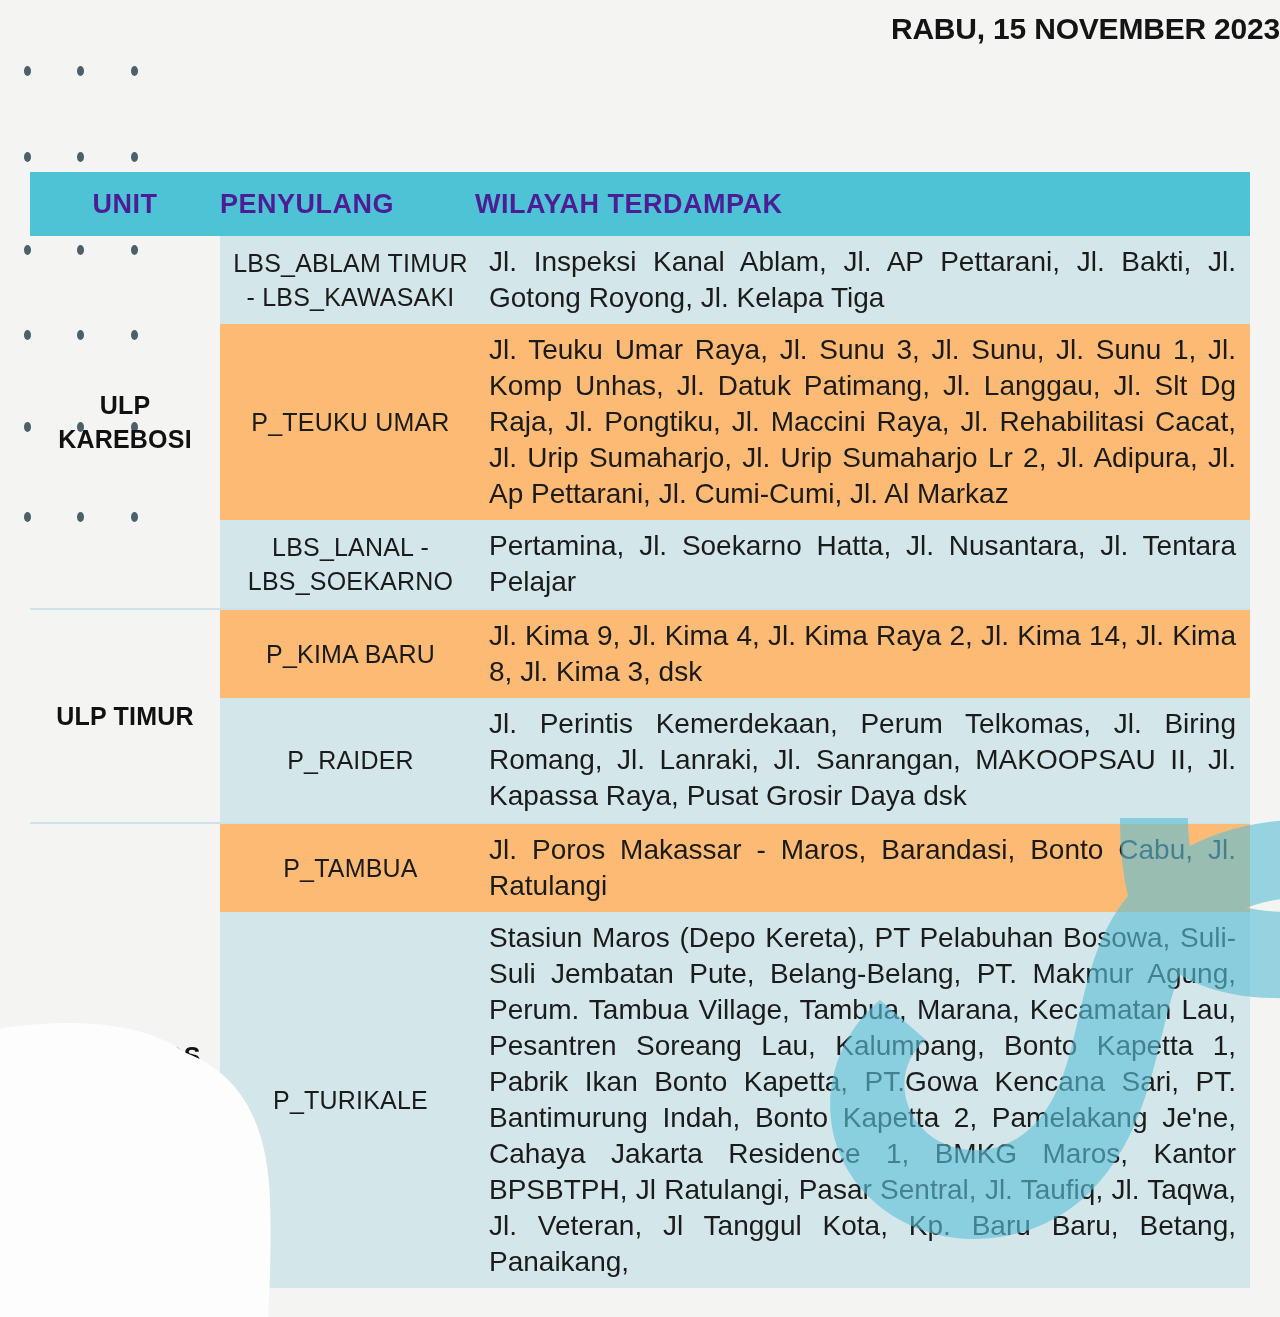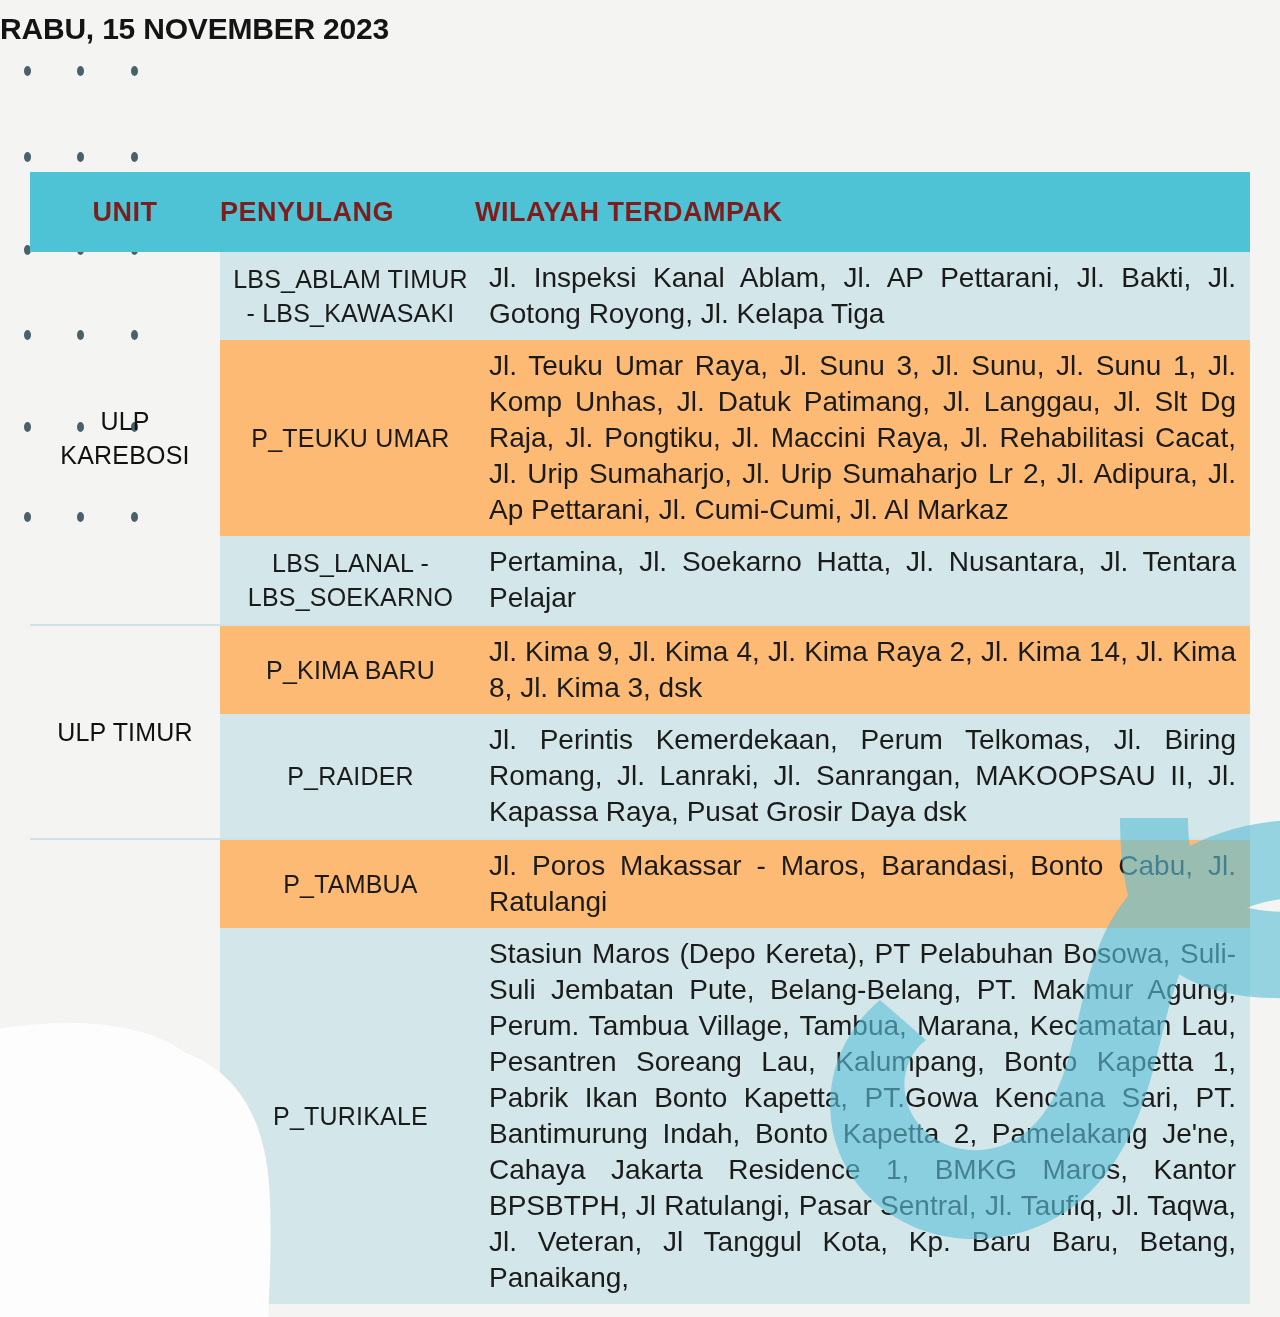--- a/index.html
+++ b/index.html
@@ -39,21 +39,21 @@
     inset: 0;
     z-index: 2;
   }
 
   
   .heading {
     position: absolute;
     top: 8px;
     left: 0;
     width: 1280px;
-    text-align: left;
+    text-align: right;
     z-index: 4;
   }
   .heading .hline {
     display: block;
     font-family: "Liberation Sans", sans-serif;
     font-weight: bold;
     font-size: 30px;
     line-height: 42px;
     color: #141414;
     letter-spacing: -0.2px;
@@ -68,45 +68,45 @@
     width: 1220px;
     border-collapse: collapse;
     table-layout: fixed;
   }
   .table col.c-unit   { width: 190px; }
   .table col.c-pen    { width: 255px; }
   .table col.c-wil    { width: 775px; }
 
   thead th {
     background: #4fc3d6;
-    color: #7f1d1d;
+    color: #4c1d95;
     font-size: 27px;
     font-weight: bold;
     letter-spacing: 0.5px;
-    height: 80px;
+    height: 64px;
     padding: 0;
     text-align: center;
     vertical-align: middle;
     border: none;
   }
   thead th.th-unit { text-align: center; }
   thead th.th-pen  { text-align: left; }
   thead th.th-wil  { text-align: left; }
 
   tbody td {
     padding: 8px 10px;
     vertical-align: middle;
     border: none;
     font-size: 28px;
     line-height: 36px;
     color: #1b1b1b;
   }
   td.unit {
     text-align: center;
-    font-weight: normal;
+    font-weight: bold;
     font-size: 25px;
     line-height: 34px;
     letter-spacing: 0.2px;
     background: transparent !important;
     color: #111;
     margin-top: 23px;
   }
   td.pen {
     text-align: center;
     font-weight: normal;

